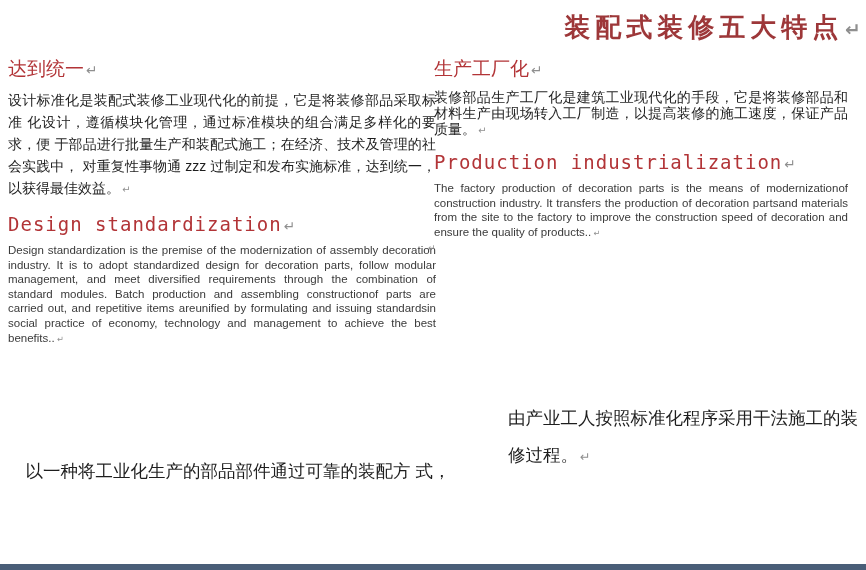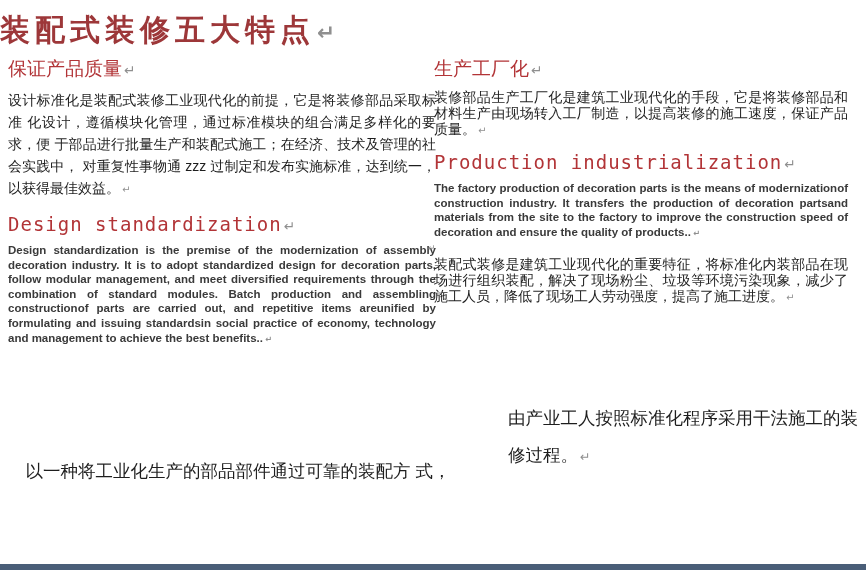--- a/index.html
+++ b/index.html
@@ -10,22 +10,22 @@
     --footer-bar:#4a5e78;
     --pilcrow:#8f8f8f;
   }
   html,body{margin:0;padding:0;background:#fff;}
   .page{
     position:relative;width:866px;height:570px;background:#ffffff;
     overflow:hidden;font-family:"Liberation Sans",sans-serif;
   }
   .main-title{
     position:absolute;top:10px;left:0;width:866px;margin:0;
-    text-align:left;font-family:"DejaVu Serif",serif;font-weight:bold;
-    font-size:30px;letter-spacing:5px;color:var(--title-red);
+    text-align:right;font-family:"DejaVu Serif",serif;font-weight:bold;
+    font-size:26px;letter-spacing:5px;color:var(--title-red);
     white-space:nowrap;
   }
   .col{position:absolute;top:56px;}
   .col.left{left:8px;width:428px;}
   .col.right{left:434px;width:414px;}
   .cn-heading{
     margin:0 0 7px 0;font-weight:normal;font-size:19px;
     color:var(--heading-red);font-family:"Liberation Sans",sans-serif;
   }
   .cn-body{
@@ -33,21 +33,21 @@
     text-align:justify;color:var(--body-text);
   }
   .col.right .cn-body{line-height:16px;}
   .en-heading{
     margin:12px 0 8px 0;font-weight:normal;font-size:19px;letter-spacing:1px;
     color:var(--heading-red);font-family:"DejaVu Sans Mono",monospace;
     white-space:nowrap;
   }
   .en-body{
     margin:0;font-size:11.5px;line-height:14.6px;text-align:justify;
-    color:var(--en-body-text);font-family:"Liberation Sans",sans-serif;font-weight:bold;
+    color:var(--en-body-text);font-family:"Liberation Sans",sans-serif;
   }
   .pilcrow{
     color:var(--pilcrow);font-size:0.72em;margin-left:2px;
     font-family:"DejaVu Sans",sans-serif;vertical-align:baseline;
   }
   .stray-mark{
     height:12px;font-size:9px;color:var(--pilcrow);line-height:12px;
     margin:2px 0 2px -6px;
   }
   .def-title{
@@ -71,32 +71,31 @@
   }
 </style>
 </head>
 <body>
 
 <div class="page">
 
   <h1 class="main-title"><span>装配式装修五大特点</span><span class="pilcrow">↵</span></h1>
 
   <div class="col left">
-    <h2 class="cn-heading"><span>保证产品质量</span><span class="pilcrow">↵</span></h2>
+    <h2 class="cn-heading"><span>达到统一</span><span class="pilcrow">↵</span></h2>
     <p class="cn-body"><span>设计标准化是装配式装修工业现代化的前提，它是将装修部品采取标准 化设计，遵循模块化管理，通过标准模块的组合满足多样化的要求，便 于部品进行批量生产和装配式施工；在经济、技术及管理的社会实践中， 对重复性事物通 zzz 过制定和发布实施标准，达到统一，以获得最佳效益。</span><span class="pilcrow">↵</span></p>
     <h2 class="en-heading"><span>Design standardization</span><span class="pilcrow">↵</span></h2>
     <p class="en-body"><span>Design standardization is the premise of the modernization of assembly decoration industry. It is to adopt standardized design for decoration parts, follow modular management, and meet diversified requirements through the combination of standard modules. Batch production and assembling constructionof parts are carried out, and repetitive items areunified by formulating and issuing standardsin social practice of economy, technology and management to achieve the best benefits..</span><span class="pilcrow">↵</span></p>
   </div>
 
   <div class="col right">
     <h2 class="cn-heading"><span>生产工厂化</span><span class="pilcrow">↵</span></h2>
     <p class="cn-body"><span>装修部品生产工厂化是建筑工业现代化的手段，它是将装修部品和材料生产由现场转入工厂制造，以提高装修的施工速度，保证产品质量。</span><span class="pilcrow">↵</span></p>
     <h2 class="en-heading"><span>Production industrialization</span><span class="pilcrow">↵</span></h2>
     <p class="en-body"><span>The factory production of decoration parts is the means of modernizationof construction industry. It transfers the production of decoration partsand materials from the site to the factory to improve the construction speed of decoration and ensure the quality of products..</span><span class="pilcrow">↵</span></p>
     <div class="stray-mark">↵</div>
-    <p class="cn-body"><span>装配式装修是建筑工业现代化的重要特征，将标准化内装部品在现场进行组织装配，解决了现场粉尘、垃圾等环境污染现象，减少了施工人员，降低了现场工人劳动强度，提高了施工进度。</span><span class="pilcrow">↵</span></p>
   </div>
 
   <p class="def-text"><span>以一种将工业化生产的部品部件通过可靠的装配方 式，</span></p>
   <p class="def-right"><span>由产业工人按照标准化程序采用干法施工的装 修过程。</span><span class="pilcrow">↵</span></p>
 
   <div class="footer-bar"></div>
 </div>
 
 </body></html>

